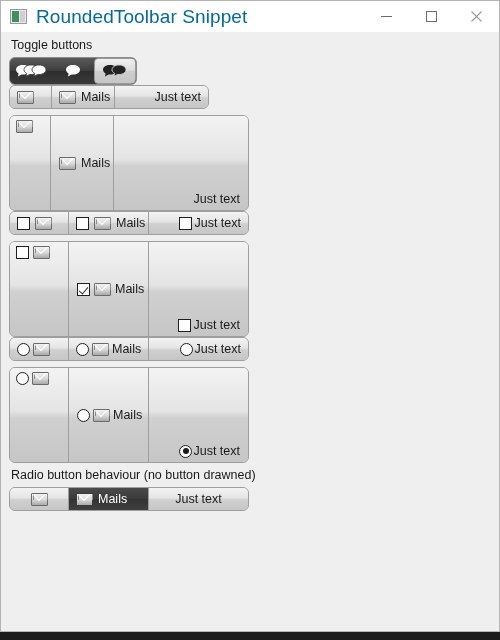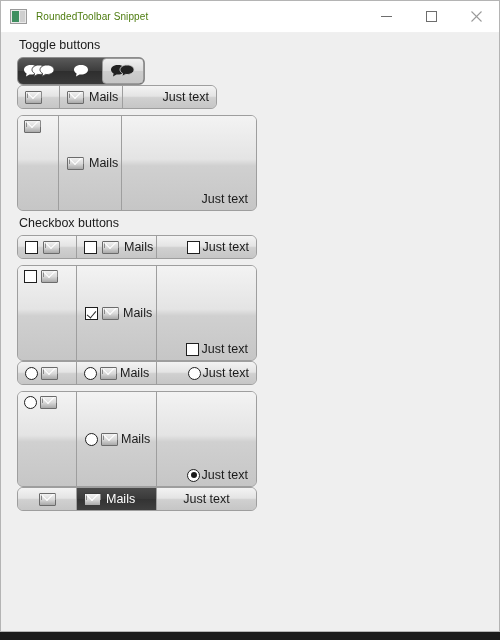--- a/index.html
+++ b/index.html
@@ -15,26 +15,26 @@
   }
   
   .titlebar{
     height:31px;flex:0 0 31px;background:#ffffff;
     display:flex;align-items:center;border-bottom:1px solid #f0f0f0;
   }
   .win-icon{width:17px;height:15px;margin-left:9px;margin-right:9px;position:relative;flex:0 0 auto;}
   .win-icon .frame{position:absolute;left:0;top:0;width:17px;height:15px;border:1px solid #9a9a9a;background:#e9e9e9;box-sizing:border-box;}
   .win-icon .green{position:absolute;left:2px;top:2px;width:7px;height:11px;background:#3f8f60;}
   .win-icon .bar{position:absolute;left:10px;top:2px;width:5px;height:11px;background:#cfcfcf;}
-  .title-text{font-size:10px;color:#4d7c0f;flex:1 1 auto;letter-spacing:.1px;}
+  .title-text{font-size:19px;color:#0369a1;flex:1 1 auto;letter-spacing:.1px;}
   .caption-btns{display:flex;height:31px;flex:0 0 auto;}
   .cap{width:45px;height:31px;display:flex;align-items:center;justify-content:center;}
   .cap svg{display:block;}
   
-  .client{flex:1 1 auto;position:relative;background:#efefef;padding:0 16px;box-sizing:border-box;}
+  .client{flex:1 1 auto;position:relative;background:#efefef;padding:0 8px;box-sizing:border-box;}
   .sect-label{font-size:12.5px;color:#1a1a1a;margin:5px 0 4px 2px;line-height:15px;}
   
   .rtb{
     border:1px solid #9e9e9e;border-radius:6px;box-sizing:border-box;
     display:flex;overflow:hidden;background:#d6d6d6;
     box-shadow:0 1px 0 rgba(255,255,255,.6) inset;
     text-align:right;
   }
   .rtb.light{background:linear-gradient(to bottom,#f4f4f4 0%,#e6e6e6 45%,#d2d2d2 52%,#c9c9c9 100%);}
   .rtb .cell{
@@ -196,21 +196,20 @@
           </div>
       </div>
       <div class="cell a-br pad" style="width:135px;">
         <div class="inner" style="padding:0 2px;">
             <span>Just text</span>
           </div>
       </div>
     </div>
 
     
-    <div class="sect-label">Checkbox buttons</div>
     <div class="rtb rowbar" style="width:240px;">
       <div class="cell" style="width:58px;">
         <div class="inner">
             <span class="cb"></span>
             <span class="env">
               <span class="flap"></span>
             </span>
           </div>
       </div>
       <div class="cell" style="width:80px;">
@@ -307,20 +306,21 @@
       </div>
       <div class="cell a-br pad" style="width:100px;">
         <div class="inner" style="padding:0 2px;gap:1px;">
             <span class="rb on"></span>
             <span>Just text</span>
           </div>
       </div>
     </div>
 
     
+    <div class="sect-label">Radio button behaviour (no button drawned)</div>
     <div class="rtb rowbar" style="width:240px;">
       <div class="cell" style="width:58px;justify-content:center;">
         <div class="inner">
             <span class="env">
               <span class="flap"></span>
             </span>
           </div>
       </div>
       <div class="cell pressed" style="width:80px;">
         <div class="inner" style="gap:5px;">

